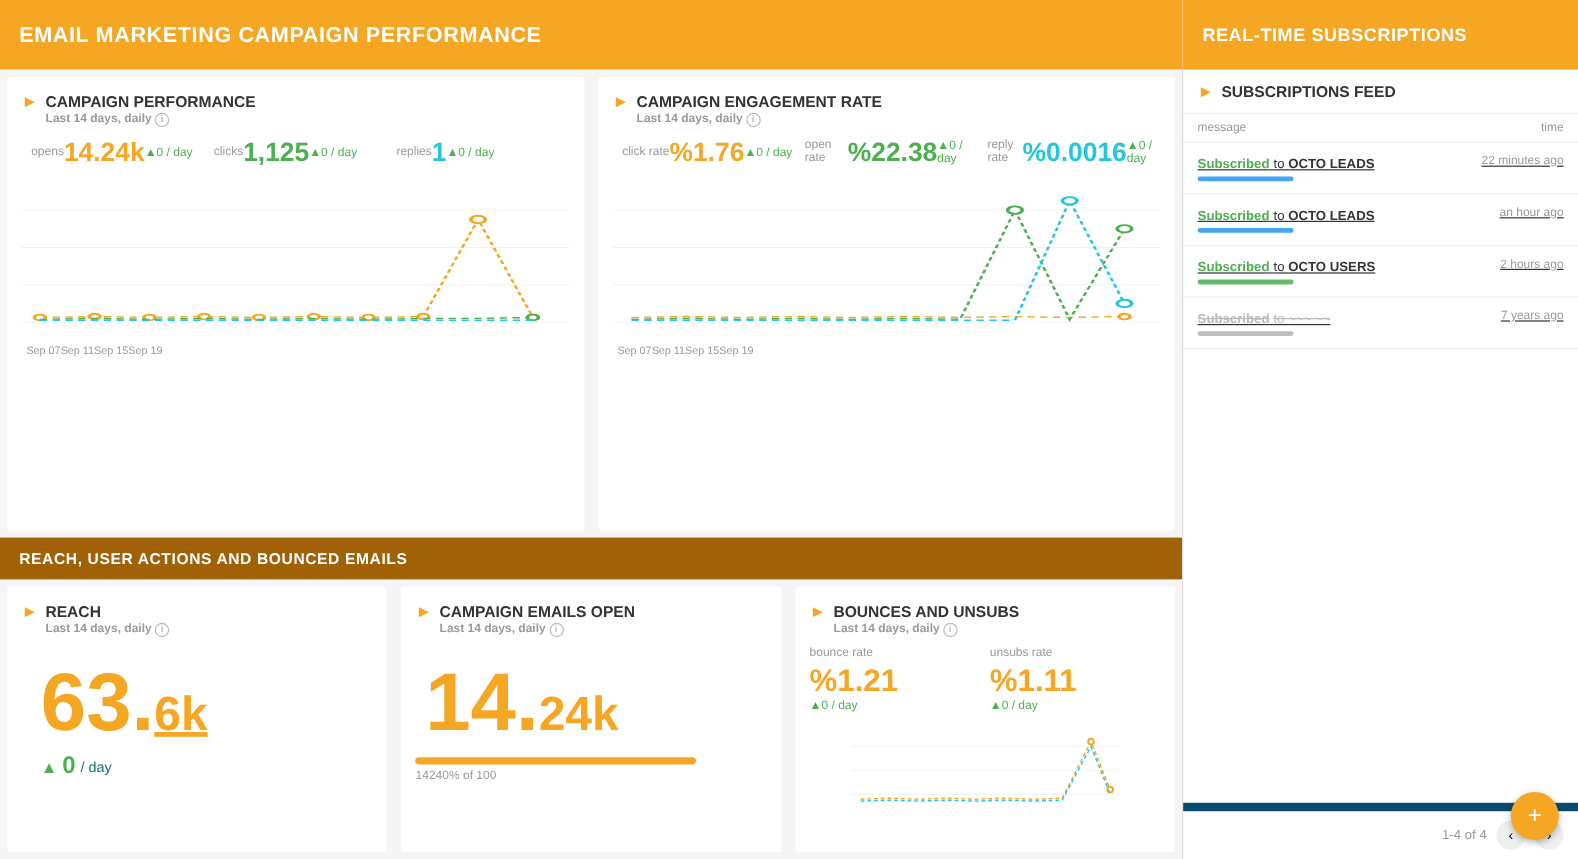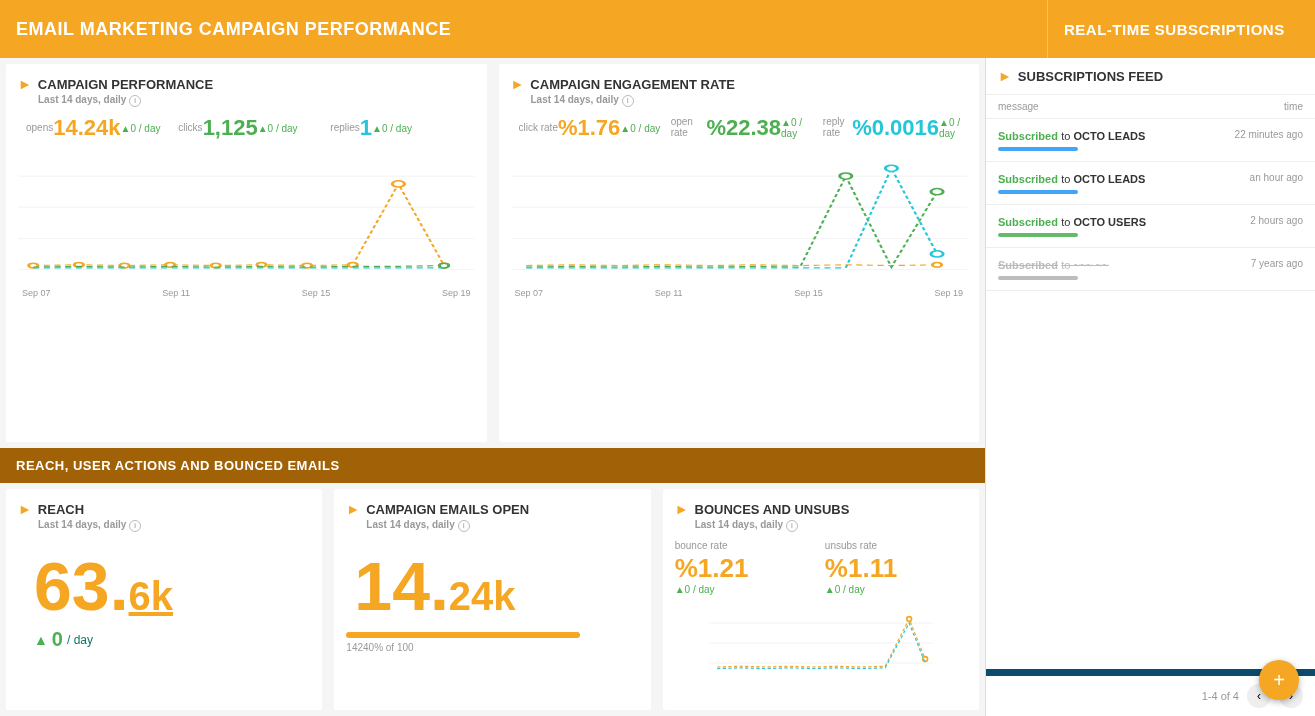--- a/index.html
+++ b/index.html
@@ -4,21 +4,21 @@
   <style>
     * { box-sizing: border-box; margin: 0; padding: 0; }
     body { font-family: Arial, sans-serif; background: #f0f0f0; font-size: 12px; color: #333; }
 
     .app-container { width: 1315px; height: 716px; display: flex; flex-direction: column; overflow: hidden; }
 
     
     .top-header { display: flex; height: 58px; }
     .top-header-main { background: #f5a623; flex: 1; display: flex; align-items: center; padding: 0 16px; }
     .top-header-main h1 { color: white; font-size: 18px; font-weight: bold; letter-spacing: 0.5px; }
-    .top-header-side { background: #f5a623; width: 268px; display: flex; align-items: center; padding: 0 16px; border-left: 1px solid rgba(255,255,255,0.3); }
+    .top-header-side { background: #f5a623; width: 330px; display: flex; align-items: center; padding: 0 16px; border-left: 1px solid rgba(255,255,255,0.3); }
     .top-header-side h2 { color: white; font-size: 15px; font-weight: bold; letter-spacing: 0.5px; }
 
     
     .main-content { display: flex; flex: 1; overflow: hidden; }
     .left-panel { flex: 1; display: flex; flex-direction: column; overflow: hidden; }
     .right-panel { width: 330px; background: white; border-left: 1px solid #ddd; display: flex; flex-direction: column; }
 
     
     .section-header { background: #a16207; padding: 10px 16px; }
     .section-header h3 { color: white; font-size: 13px; font-weight: bold; letter-spacing: 0.5px; }
@@ -38,21 +38,21 @@
     .metric-item { display: flex; align-items: center; flex: 1; }
     .metric-label { font-size: 10px; color: #999; margin-bottom: 2px; }
     .metric-value { font-size: 22px; font-weight: bold; }
     .metric-value.orange { color: #f5a623; }
     .metric-value.green { color: #4caf50; }
     .metric-value.teal { color: #26c6da; }
     .metric-change { font-size: 10px; color: #4caf50; display: flex; align-items: center; gap: 2px; }
 
     
     .chart-area { flex: 1; position: relative; min-height: 100px; margin-top: 4px; }
-    .chart-dates { display: flex; justify-content: space-between; padding: 0 4px; }
+    .chart-dates { display: flex; padding: 0 4px; }
     .chart-date { font-size: 9px; color: #999; }
     .bottom-cards { display: flex; background: #f5f5f5; }
     .bottom-card { background: white; margin: 6px; border-radius: 2px; padding: 12px; flex: 1; min-height: 220px; }
 
     
     .reach-number { display: flex; align-items: baseline; margin-top: 20px; margin-left: 16px; }
     .reach-big { font-size: 68px; font-weight: bold; color: #f5a623; line-height: 1; }
     .reach-suffix { font-size: 40px; font-weight: bold; color: #f5a623; text-decoration: underline; }
     .reach-day { font-size: 18px; color: #ccc; margin-top: 8px; margin-left: 16px; display: flex; align-items: center; gap: 4px; }
     .reach-day .zero { color: #4caf50; font-weight: bold; font-size: 20px; }
@@ -70,21 +70,21 @@
     .bounce-item { flex: 1; }
 
     
     .sub-header { padding: 10px 12px; border-bottom: 1px solid #eee; }
     .sub-header-title { display: flex; align-items: center; gap: 6px; }
     .sub-header-title .arrow-icon { color: #f5a623; font-size: 14px; }
     .sub-header-title h4 { font-size: 13px; font-weight: bold; }
     .sub-col-headers { display: flex; justify-content: space-between; padding: 6px 12px; border-bottom: 1px solid #eee; }
     .sub-col-label { font-size: 10px; color: #999; }
 
-    .sub-feed { flex: 1; overflow-y: auto; }
+    .sub-feed { flex: 1; overflow-y: auto; text-decoration: underline; }
     .sub-item { display: flex; justify-content: space-between; align-items: flex-start; padding: 10px 12px; border-bottom: 1px solid #eee; }
     .sub-message { flex: 1; }
     .sub-message .subscribed { color: #4caf50; font-weight: bold; font-size: 11px; }
     .sub-message .to-text { font-size: 11px; color: #333; }
     .sub-message .list-name { font-weight: bold; font-size: 11px; color: #333; }
     .sub-bar { height: 4px; border-radius: 2px; margin-top: 4px; width: 80px; }
     .sub-bar.blue { background: #42a5f5; }
     .sub-bar.green { background: #66bb6a; }
     .sub-bar.grey { background: #bdbdbd; }
     .sub-time { font-size: 10px; color: #999; white-space: nowrap; margin-left: 8px; }

